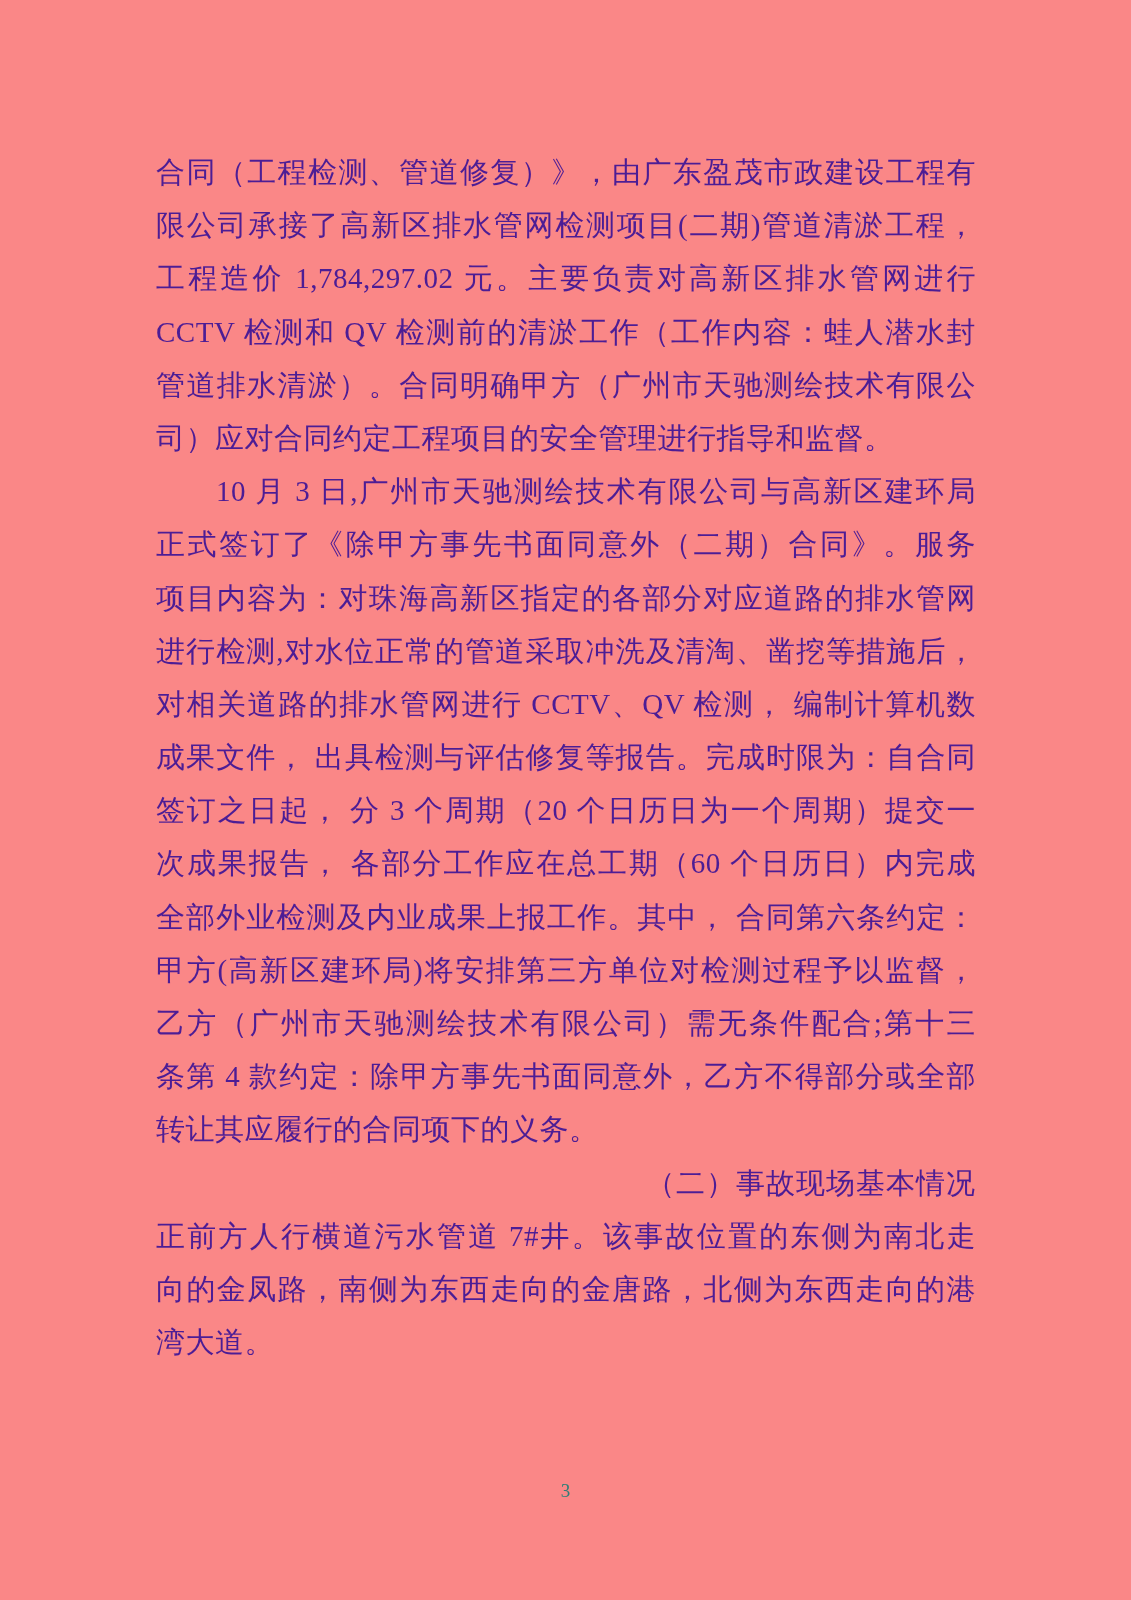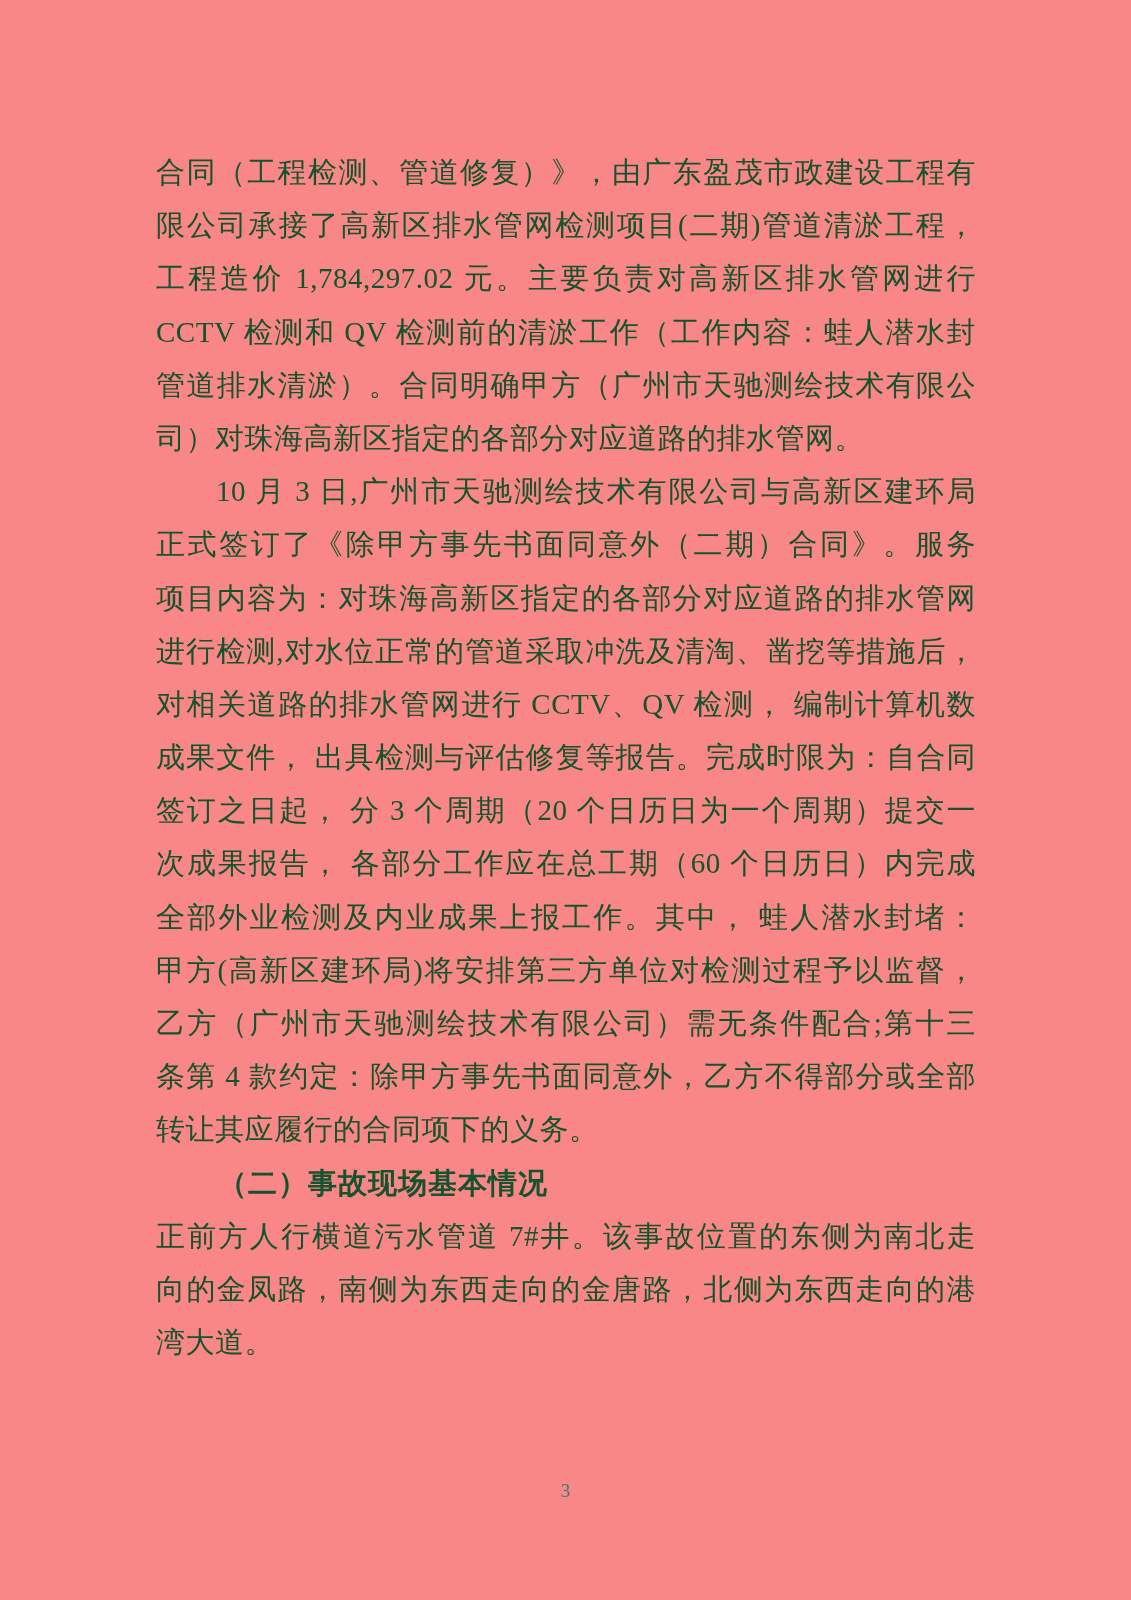--- a/index.html
+++ b/index.html
@@ -13,43 +13,43 @@
     height: 1600px;
     background: #fa8787;
     overflow: hidden;
     font-family: "Liberation Serif", "DejaVu Serif", serif;
   }
   .text-block {
     position: absolute;
     top: 146px;
     left: 156px;
     width: 820px;
-    color: #14532d;
+    color: #4c1d95;
     font-size: 29px;
     line-height: 53.2px;
     letter-spacing: 0.5px;
   }
   .line {
     text-align: justify;
     text-align-last: justify;
     white-space: normal;
     height: 53.2px;
     overflow: hidden;
   }
   .line.last {
     text-align-last: left;
   }
   .line.indent {
     text-indent: 60px;
   }
   .heading-line {
     height: 53.2px;
     text-indent: 62px;
-    font-weight: bold;
-    text-align: left;
+    font-weight: normal;
+    text-align: right;
     letter-spacing: 1px;
   }
   .page-number {
     position: absolute;
     top: 1480px;
     left: 0;
     width: 100%;
     text-align: center;
     color: #2e7e77;
     font-size: 19px;
@@ -61,33 +61,33 @@
 <div class="page">
 
   <div class="text-block">
 
     <div>
       <div class="line">合同（工程检测、管道修复）》，由广东盈茂市政建设工程有</div>
       <div class="line">限公司承接了高新区排水管网检测项目(二期)管道清淤工程，</div>
       <div class="line">工程造价 1,784,297.02 元。主要负责对高新区排水管网进行</div>
       <div class="line">CCTV 检测和 QV 检测前的清淤工作（工作内容：蛙人潜水封堵、</div>
       <div class="line">管道排水清淤）。合同明确甲方（广州市天驰测绘技术有限公</div>
-      <div class="line last">司）对珠海高新区指定的各部分对应道路的排水管网。</div>
+      <div class="line last">司）应对合同约定工程项目的安全管理进行指导和监督。</div>
     </div>
 
     <div>
       <div class="line indent">10 月 3 日,广州市天驰测绘技术有限公司与高新区建环局</div>
       <div class="line">正式签订了《除甲方事先书面同意外（二期）合同》。服务</div>
       <div class="line">项目内容为：对珠海高新区指定的各部分对应道路的排水管网</div>
       <div class="line">进行检测,对水位正常的管道采取冲洗及清淘、凿挖等措施后，</div>
       <div class="line">对相关道路的排水管网进行 CCTV、QV 检测， 编制计算机数据</div>
       <div class="line">成果文件， 出具检测与评估修复等报告。完成时限为：自合同</div>
       <div class="line">签订之日起， 分 3 个周期（20 个日历日为一个周期）提交一</div>
       <div class="line">次成果报告， 各部分工作应在总工期（60 个日历日）内完成</div>
-      <div class="line">全部外业检测及内业成果上报工作。其中， 蛙人潜水封堵：</div>
+      <div class="line">全部外业检测及内业成果上报工作。其中， 合同第六条约定：</div>
       <div class="line">甲方(高新区建环局)将安排第三方单位对检测过程予以监督，</div>
       <div class="line">乙方（广州市天驰测绘技术有限公司）需无条件配合;第十三</div>
       <div class="line">条第 4 款约定：除甲方事先书面同意外，乙方不得部分或全部</div>
       <div class="line last">转让其应履行的合同项下的义务。</div>
     </div>
 
     <div class="heading-line">（二）事故现场基本情况</div>
 
     <div>
       <div class="line">正前方人行横道污水管道 7#井。该事故位置的东侧为南北走</div>

